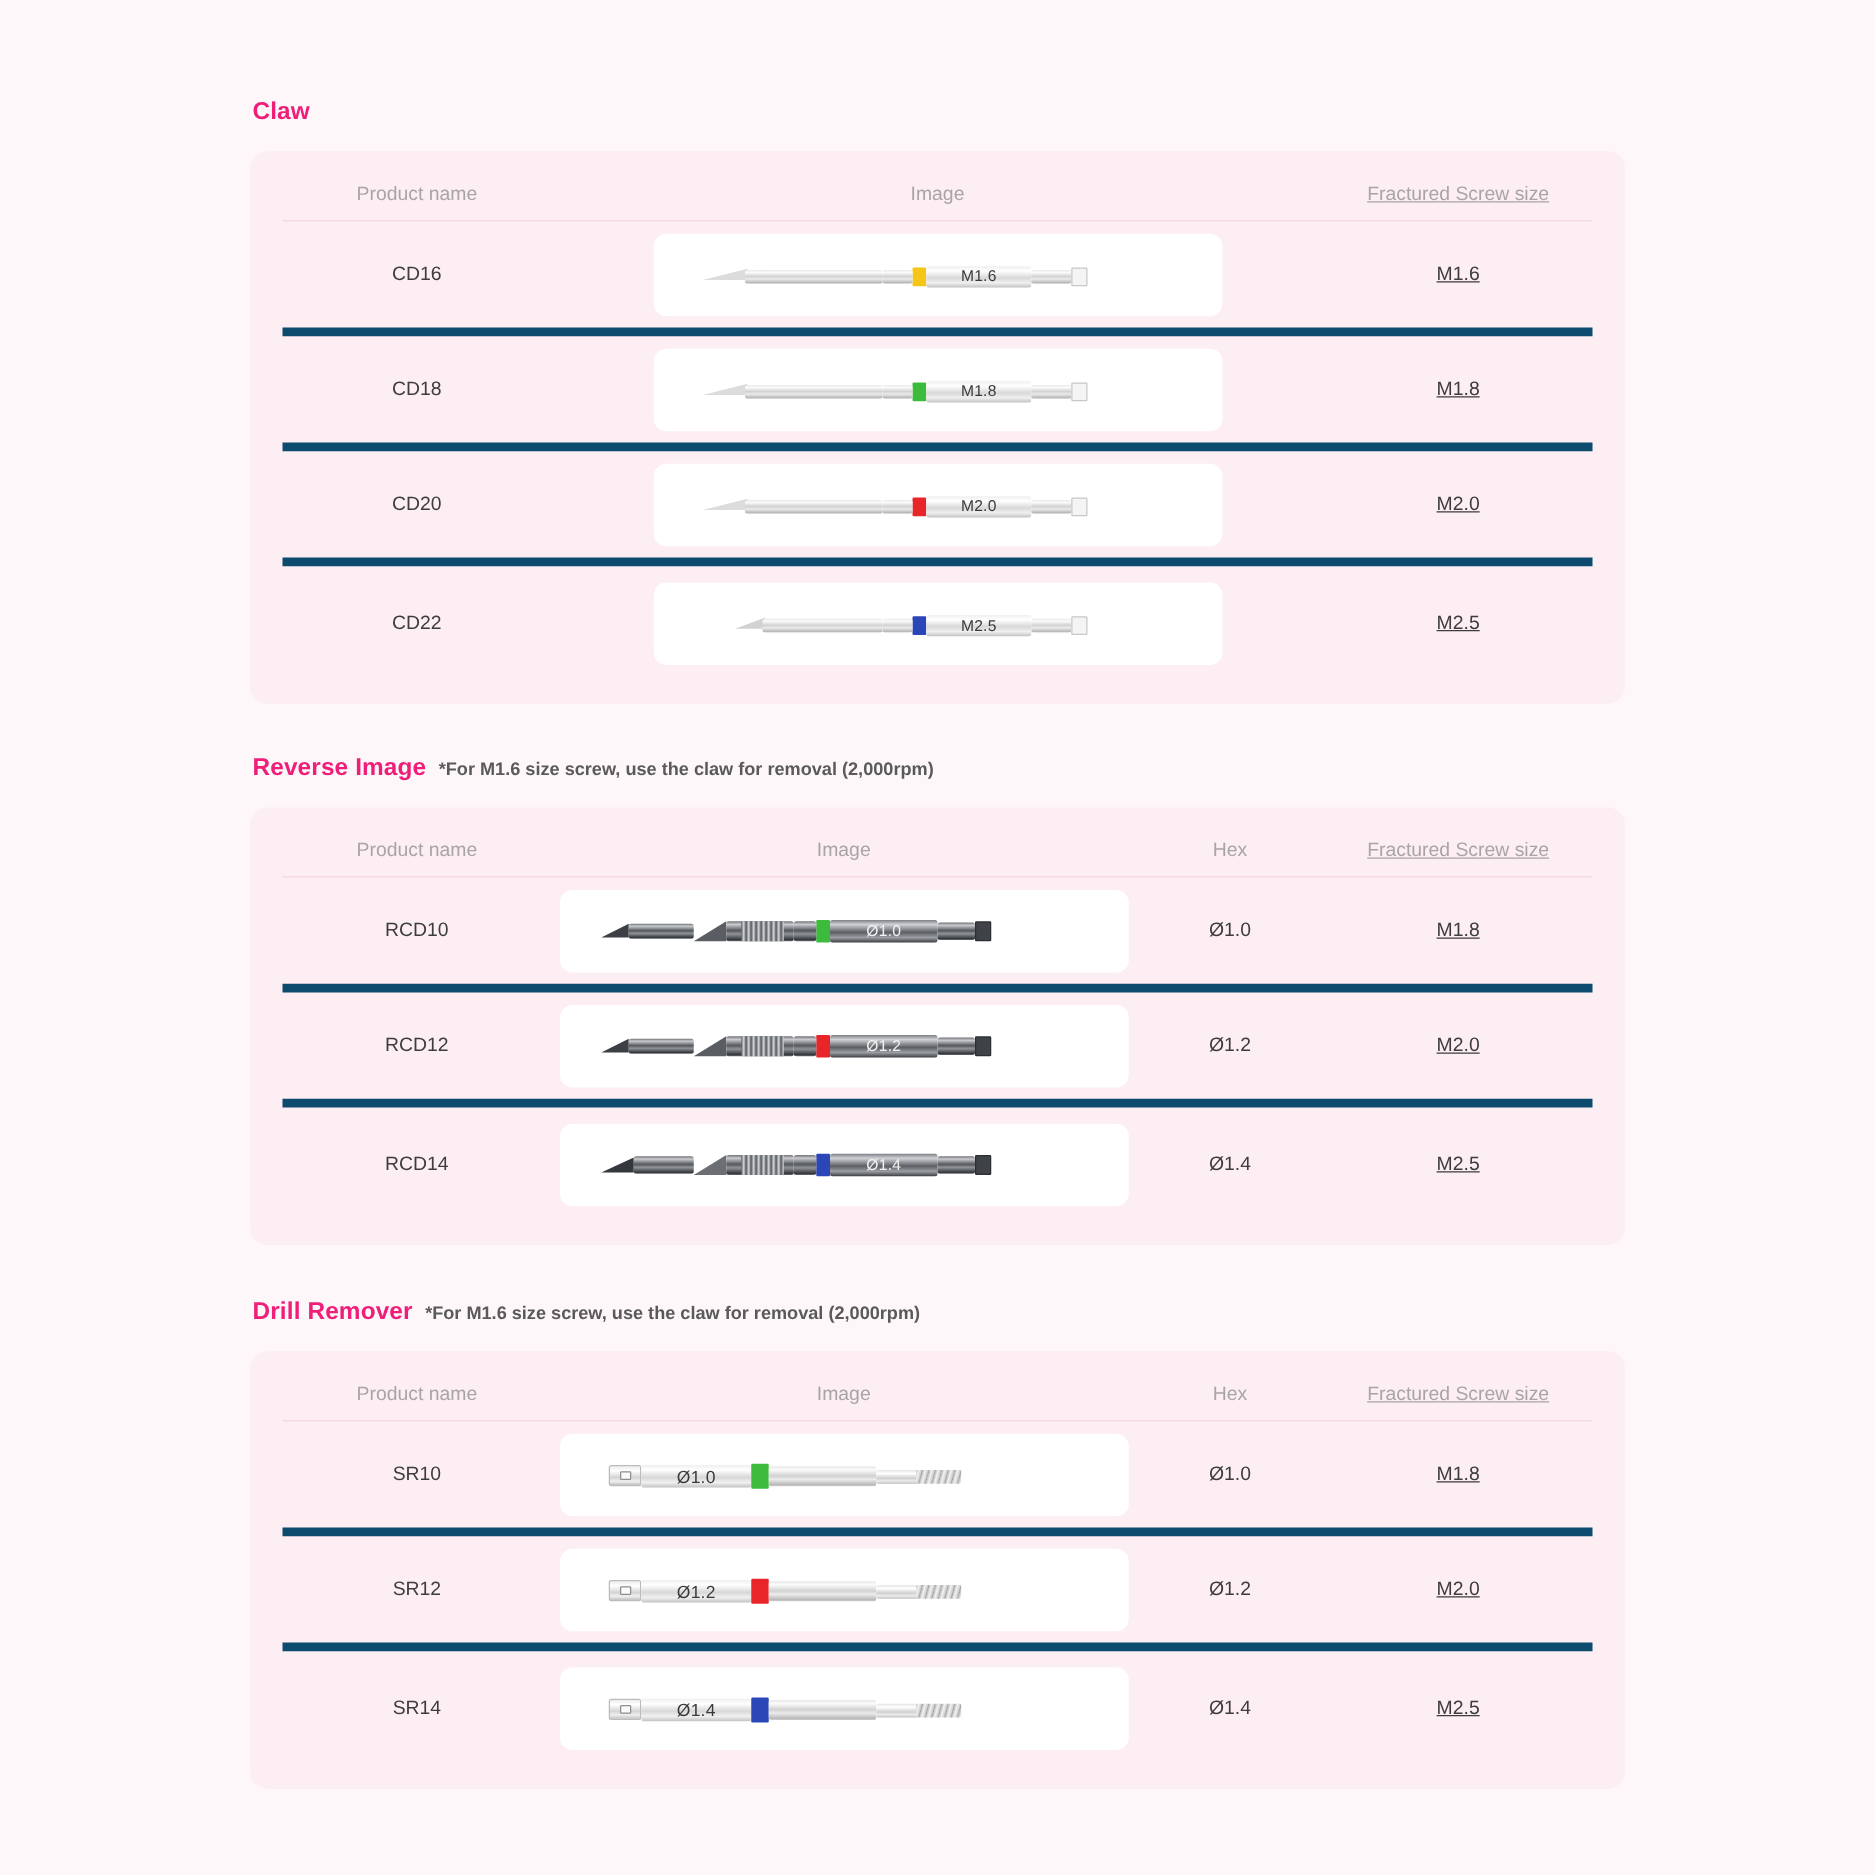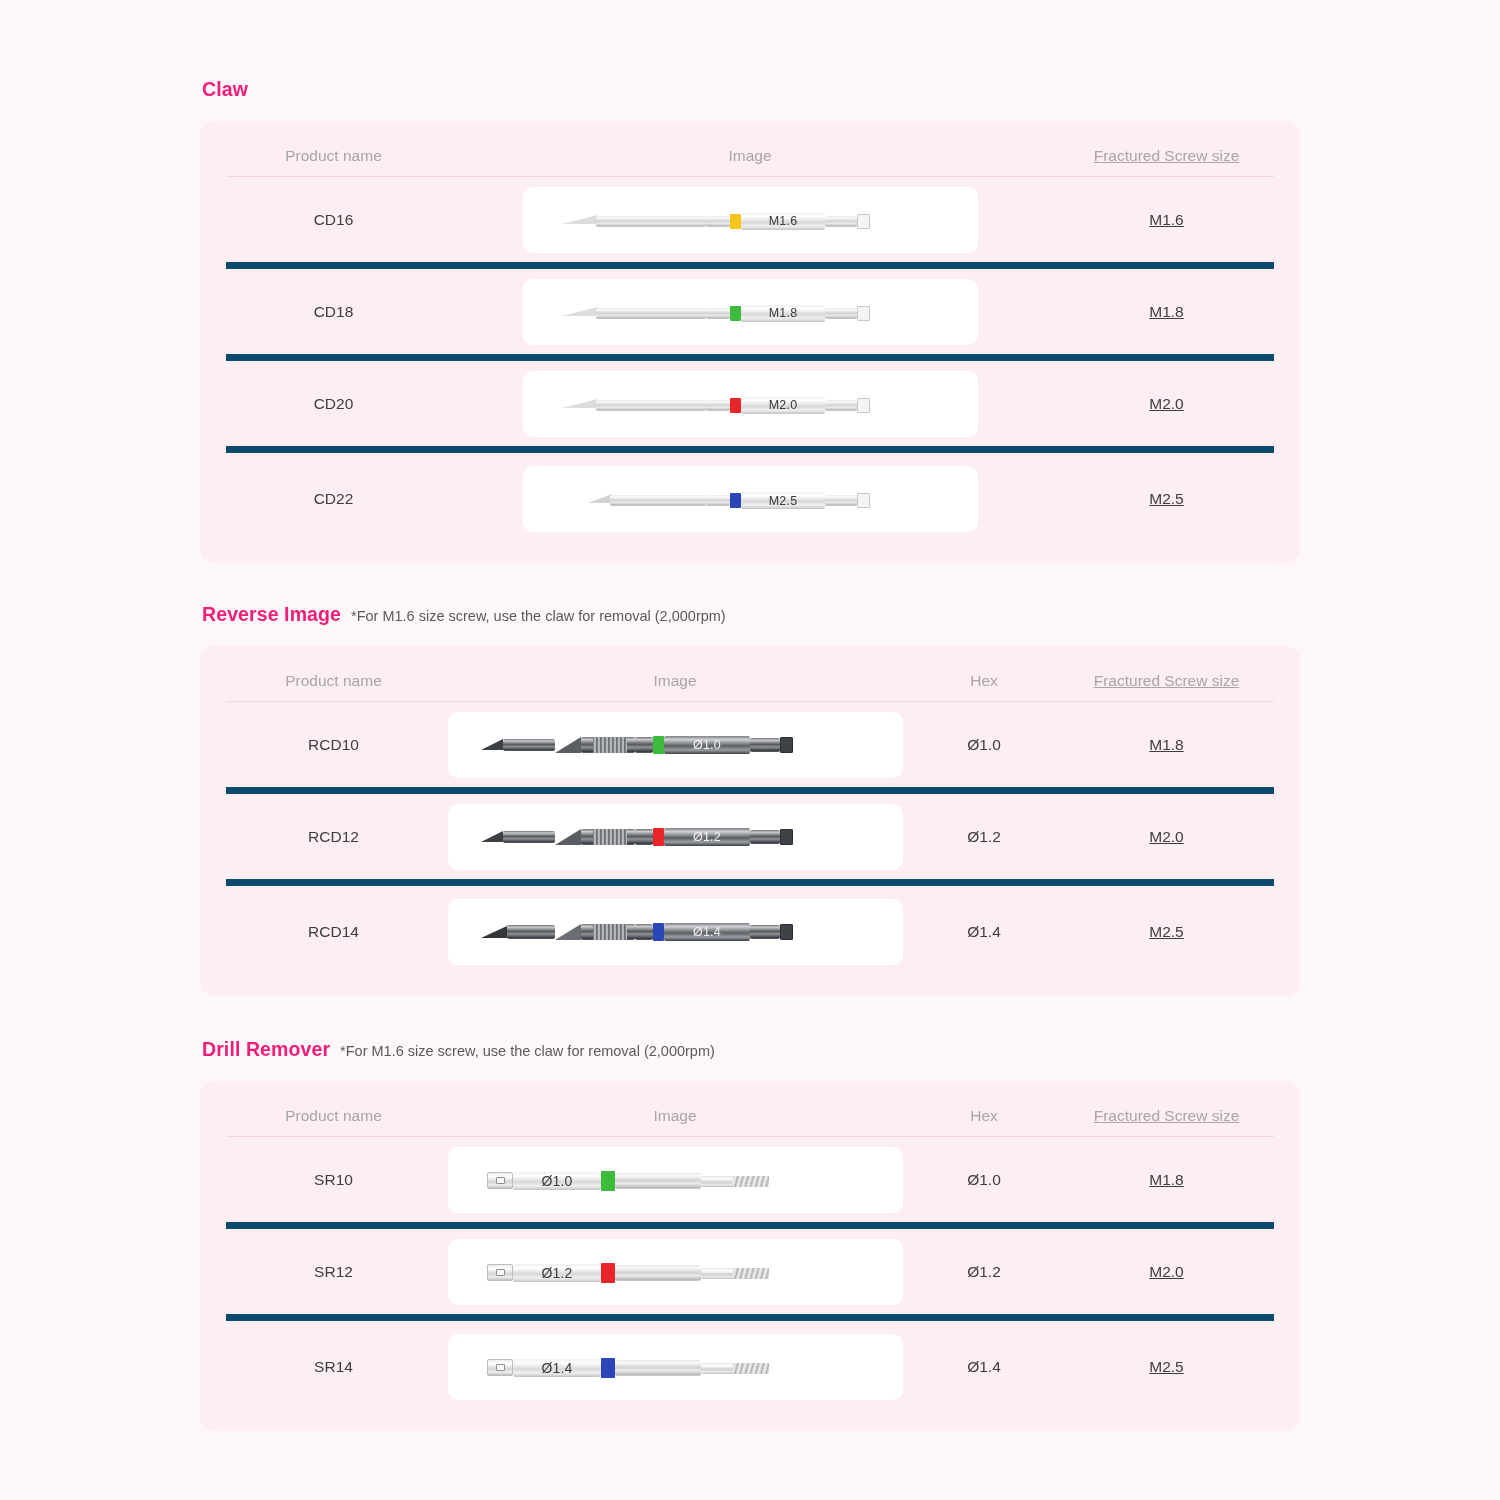--- a/index.html
+++ b/index.html
@@ -35,21 +35,21 @@
   }
   .sec-title {
     font-size: 19.5px;
     font-weight: bold;
     color: #ee1e79;
     letter-spacing: .1px;
   }
   .sec-note {
     font-size: 14.5px;
     color: #5a5a5a;
-    font-weight: normal;
+    font-weight: bold;
   }
 
   .table {
     background: #fdeef3;
     border-radius: 14px;
     padding: 0 26px 18px 26px;
   }
   .row {
     display: flex;
     align-items: center;

